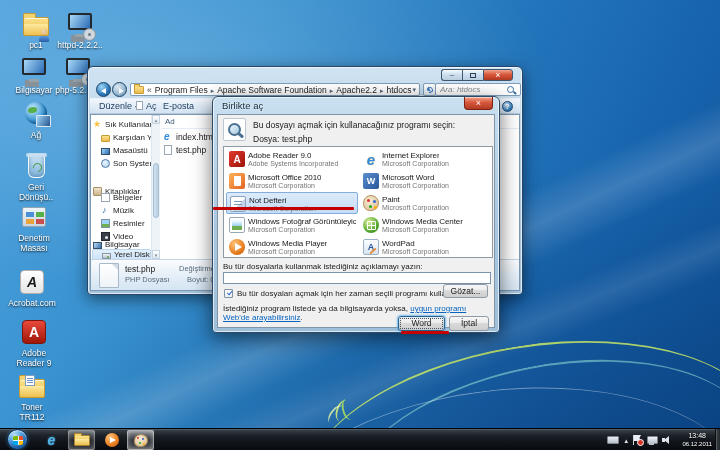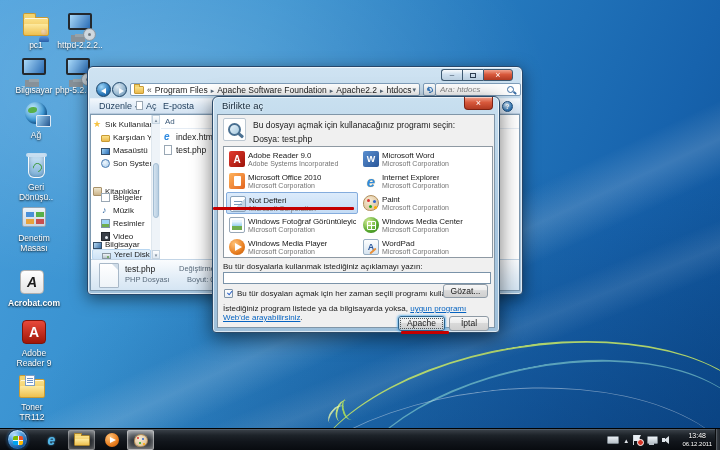--- a/index.html
+++ b/index.html
@@ -310,21 +310,21 @@
       <div class="dk-bin"></div>
     </div>
   <div class="dlabel">Geri Dönüşü..</div>
 </div>
 <div class="dicon" style="left:10px;top:203px;">
   <div class="ico">
       <div class="dk-cpanel"></div>
     </div>
   <div class="dlabel">Denetim Masası</div>
 </div>
-<div class="dicon" style="left:8px;top:268px;font-weight:bold;">
+<div class="dicon" style="left:8px;top:268px;">
   <div class="ico">
       <div class="dk-acro"></div>
     </div>
   <div class="dlabel">Acrobat.com</div>
 </div>
 <div class="dicon" style="left:10px;top:318px;">
   <div class="ico">
       <div class="dk-reader"></div>
     </div>
   <div class="dlabel">Adobe Reader 9</div>
@@ -487,27 +487,27 @@
           <span class="pvendor">Microsoft Corporation</span>
         </div>
         <div class="pitem">
           <span class="pi pi-wmp"></span>
           <span class="pname">Windows Media Player</span>
           <span class="pvendor">Microsoft Corporation</span>
         </div>
       </div>
       <div class="pcol right">
         <div class="pitem">
+          <span class="pi pi-ie"></span>
+          <span class="pname">Internet Explorer</span>
+          <span class="pvendor">Microsoft Corporation</span>
+        </div>
+        <div class="pitem">
           <span class="pi pi-word"></span>
           <span class="pname">Microsoft Word</span>
-          <span class="pvendor">Microsoft Corporation</span>
-        </div>
-        <div class="pitem">
-          <span class="pi pi-ie"></span>
-          <span class="pname">Internet Explorer</span>
           <span class="pvendor">Microsoft Corporation</span>
         </div>
         <div class="pitem">
           <span class="pi pi-paint"></span>
           <span class="pname">Paint</span>
           <span class="pvendor">Microsoft Corporation</span>
         </div>
         <div class="pitem">
           <span class="pi pi-mc"></span>
           <span class="pname">Windows Media Center</span>
@@ -523,21 +523,21 @@
     <div class="dlg-desc">Bu tür dosyalarla kullanmak istediğiniz açıklamayı yazın:</div>
     <input class="dlg-input" value="" style="">
     <div class="cbx">
         <i></i>
       </div>
     <div class="cbx-label">Bu tür dosyaları açmak için her zaman seçili programı kullan</div>
     <div class="btn btn-browse">Gözat...</div>
     <div class="dlg-hint">
       <span>İstediğiniz program listede ya da bilgisayarda yoksa, </span><span class="link">uygun programı Web'de arayabilirsiniz</span><span>.</span>
     </div>
-    <div class="btn btn-ok">Apache</div>
+    <div class="btn btn-ok">Word</div>
     <div class="btn btn-cancel">İptal</div>
   </div>
 </div>
 
 <div class="anno a1"></div>
 <div class="anno a2"></div>
 
 <div class="taskbar">
   <div class="orb"></div>
   <div class="tbtn" style="left:38px;">

